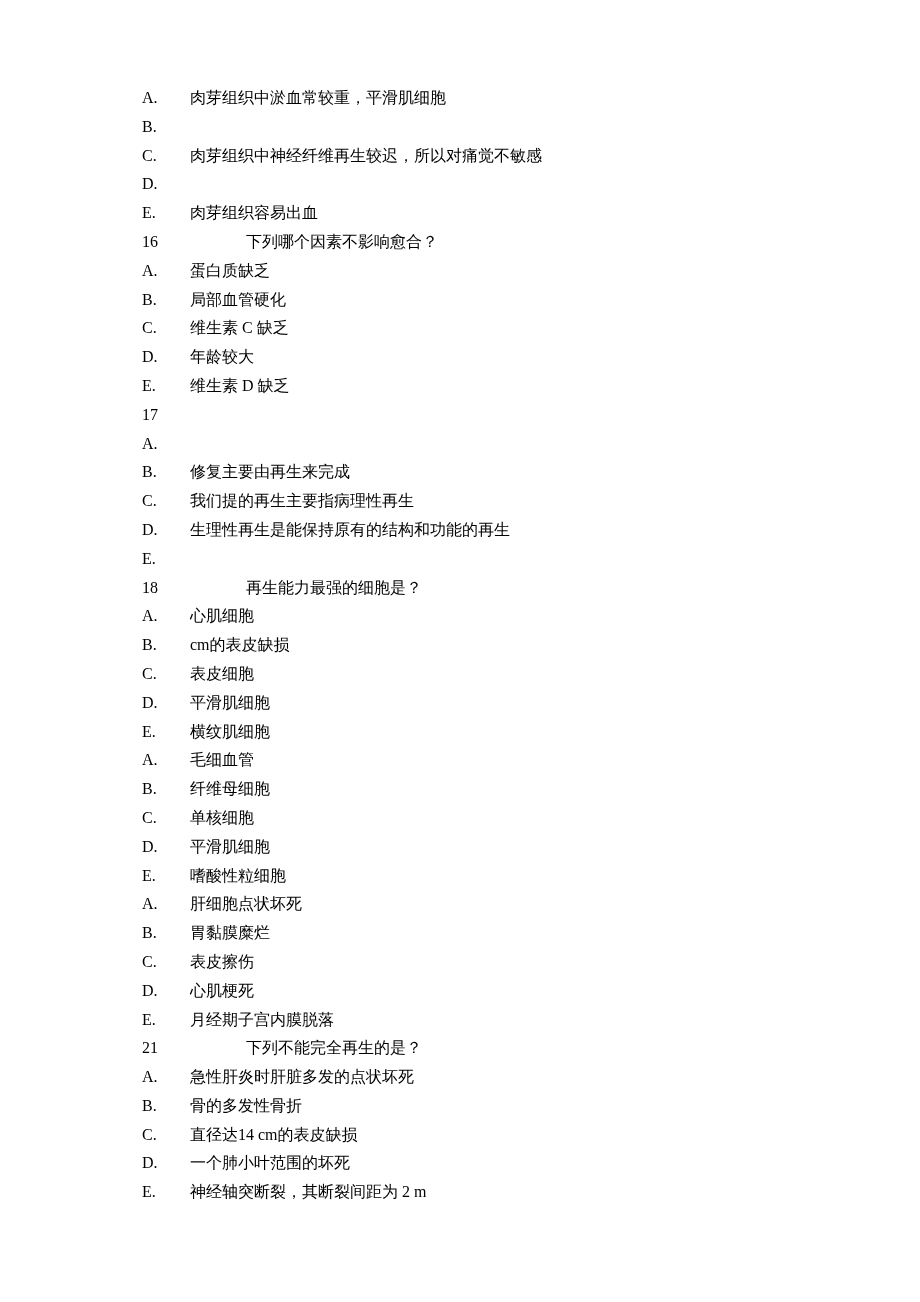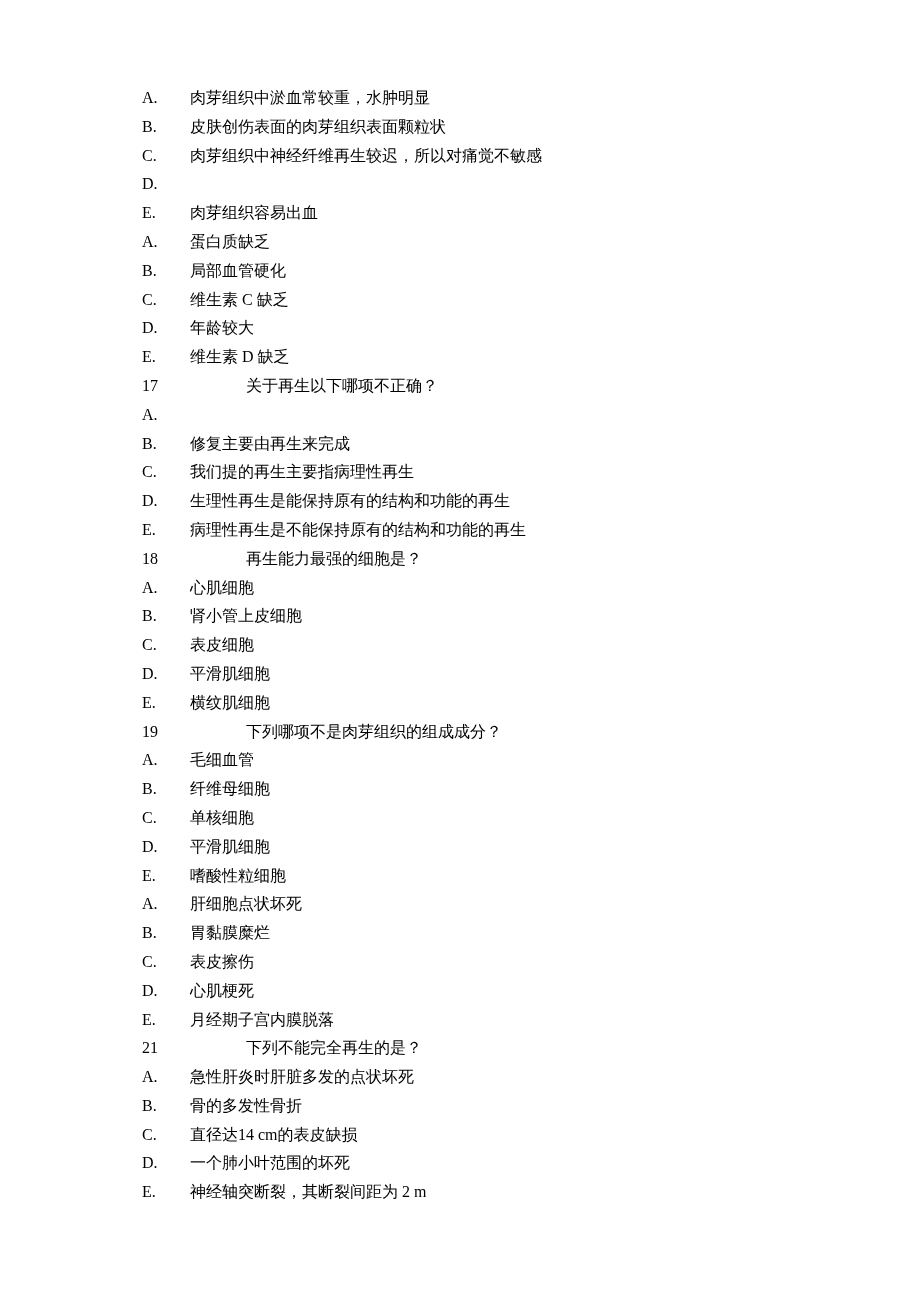--- a/index.html
+++ b/index.html
@@ -31,43 +31,43 @@
   }
   .q-num {
     display: inline-block;
     width: 104px;
   }
 </style>
 </head>
 <body>
 
 <div class="page" id="page-root">
-    <div class="option-line"><span class="opt-label">A.</span><span>肉芽组织中淤血常较重，水肿明显</span></div>
-    <div class="option-line"><span class="opt-label">B.</span><span>皮肤创伤表面的肉芽组织表面颗粒状</span></div>
+    <div class="option-line"><span class="opt-label">A.</span><span>肉芽组织中淤血常较重，平滑肌细胞</span></div>
+    <div class="option-line"><span class="opt-label">B.</span></div>
     <div class="option-line"><span class="opt-label">C.</span><span>肉芽组织中神经纤维再生较迟，所以对痛觉不敏感</span></div>
     <div class="option-line"><span class="opt-label">D.</span></div>
     <div class="option-line"><span class="opt-label">E.</span><span>肉芽组织容易出血</span></div>
+    <div class="question-line"><span class="q-num">16</span><span>下列哪个因素不影响愈合？</span></div>
     <div class="option-line"><span class="opt-label">A.</span><span>蛋白质缺乏</span></div>
     <div class="option-line"><span class="opt-label">B.</span><span>局部血管硬化</span></div>
     <div class="option-line"><span class="opt-label">C.</span><span>维生素 C 缺乏</span></div>
     <div class="option-line"><span class="opt-label">D.</span><span>年龄较大</span></div>
     <div class="option-line"><span class="opt-label">E.</span><span>维生素 D 缺乏</span></div>
-    <div class="question-line"><span class="q-num">17</span><span>关于再生以下哪项不正确？</span></div>
+    <div class="question-line"><span class="q-num">17</span></div>
     <div class="option-line"><span class="opt-label">A.</span></div>
     <div class="option-line"><span class="opt-label">B.</span><span>修复主要由再生来完成</span></div>
     <div class="option-line"><span class="opt-label">C.</span><span>我们提的再生主要指病理性再生</span></div>
     <div class="option-line"><span class="opt-label">D.</span><span>生理性再生是能保持原有的结构和功能的再生</span></div>
-    <div class="option-line"><span class="opt-label">E.</span><span>病理性再生是不能保持原有的结构和功能的再生</span></div>
+    <div class="option-line"><span class="opt-label">E.</span></div>
     <div class="question-line"><span class="q-num">18</span><span>再生能力最强的细胞是？</span></div>
     <div class="option-line"><span class="opt-label">A.</span><span>心肌细胞</span></div>
-    <div class="option-line"><span class="opt-label">B.</span><span>肾小管上皮细胞</span></div>
+    <div class="option-line"><span class="opt-label">B.</span><span>cm的表皮缺损</span></div>
     <div class="option-line"><span class="opt-label">C.</span><span>表皮细胞</span></div>
     <div class="option-line"><span class="opt-label">D.</span><span>平滑肌细胞</span></div>
     <div class="option-line"><span class="opt-label">E.</span><span>横纹肌细胞</span></div>
-    <div class="question-line"><span class="q-num">19</span><span>下列哪项不是肉芽组织的组成成分？</span></div>
     <div class="option-line"><span class="opt-label">A.</span><span>毛细血管</span></div>
     <div class="option-line"><span class="opt-label">B.</span><span>纤维母细胞</span></div>
     <div class="option-line"><span class="opt-label">C.</span><span>单核细胞</span></div>
     <div class="option-line"><span class="opt-label">D.</span><span>平滑肌细胞</span></div>
     <div class="option-line"><span class="opt-label">E.</span><span>嗜酸性粒细胞</span></div>
     <div class="option-line"><span class="opt-label">A.</span><span>肝细胞点状坏死</span></div>
     <div class="option-line"><span class="opt-label">B.</span><span>胃黏膜糜烂</span></div>
     <div class="option-line"><span class="opt-label">C.</span><span>表皮擦伤</span></div>
     <div class="option-line"><span class="opt-label">D.</span><span>心肌梗死</span></div>
     <div class="option-line"><span class="opt-label">E.</span><span>月经期子宫内膜脱落</span></div>

